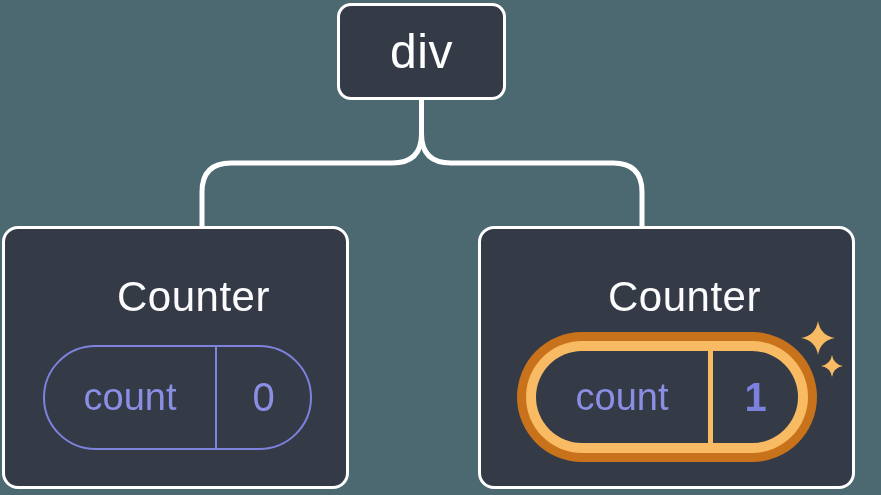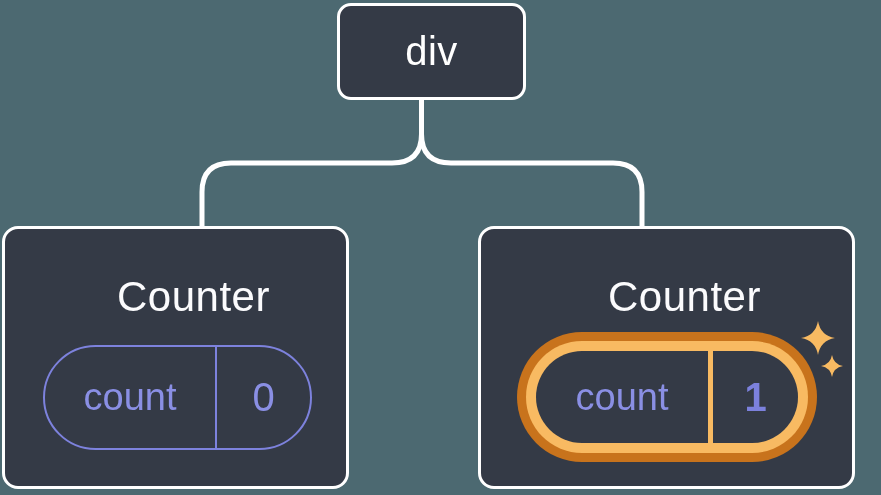--- a/index.html
+++ b/index.html
@@ -17,30 +17,30 @@
     width: 881px; height: 495px;
   }
   .connectors path {
     fill: none;
     stroke: #ffffff;
     stroke-width: 5;
   }
   .node-root {
     position: absolute;
     left: 337px; top: 3px;
-    width: 189px; height: 97px;
+    width: 169px; height: 97px;
     background: #343a46;
     border: 3px solid #ffffff;
     border-radius: 14px;
     box-sizing: border-box;
     display: flex;
     align-items: center;
     justify-content: center;
     color: #ffffff;
-    font-size: 40px;
+    font-size: 48px;
     letter-spacing: 0.5px;
   }
   .card {
     position: absolute;
     top: 226px;
     height: 263px;
     background: #343a46;
     border: 3px solid #ffffff;
     border-radius: 16px;
     box-sizing: border-box;

